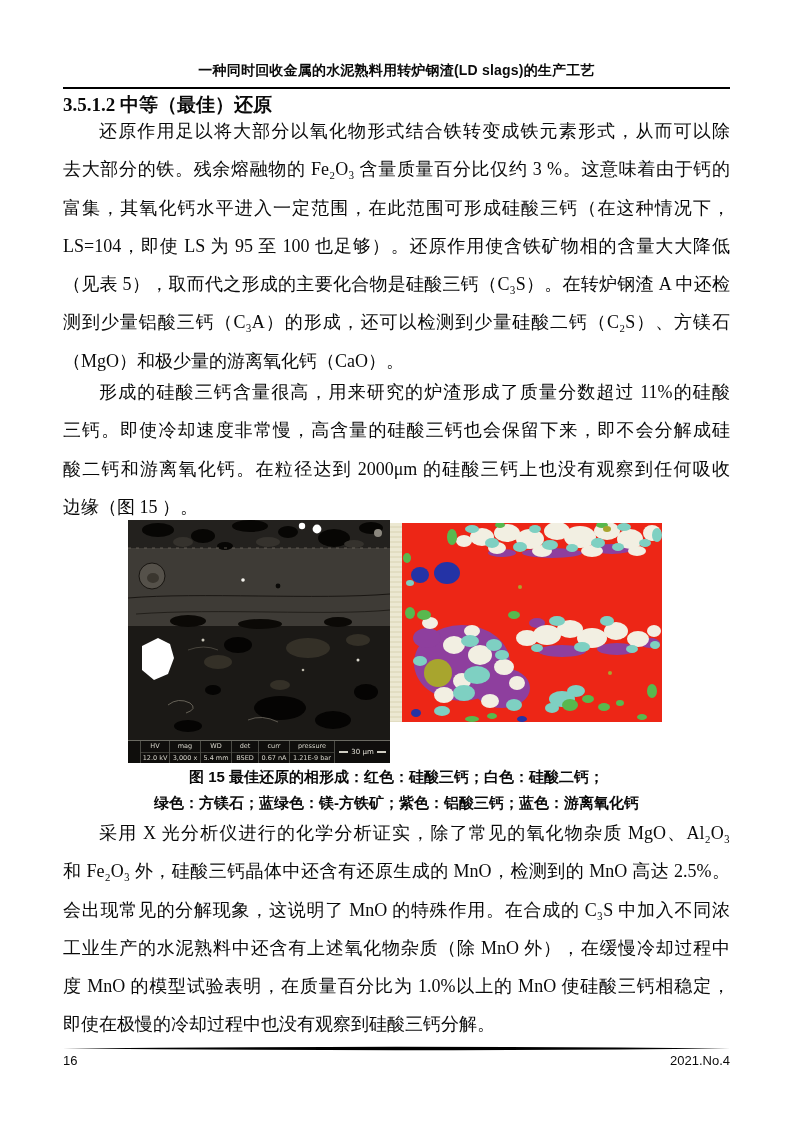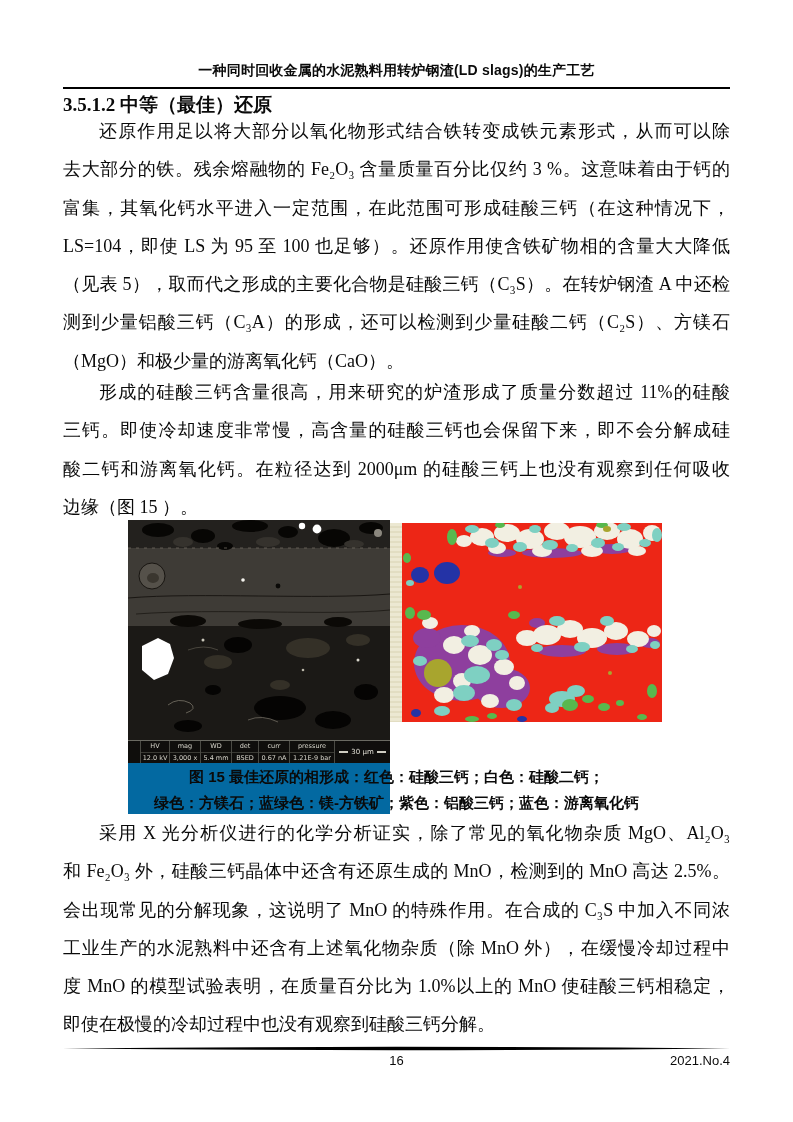--- a/index.html
+++ b/index.html
@@ -21,21 +21,21 @@
     font-size:19px;font-weight:bold;font-family:"Liberation Serif","DejaVu Serif",serif;
   }
   
   .para{position:absolute;left:63px;width:667px;font-size:18px;line-height:38.3px;}
   .p1{top:112px;} .p2{top:373px;} .p3{top:814px;}
   .line{text-align:justify;text-align-last:justify;height:38.3px;overflow:hidden;}
   .line.first{text-indent:2em;}
   .line.last{text-align-last:left;}
   
   .figure{position:absolute;top:520px;left:128px;display:flex;align-items:flex-start;}
-  .sem-image{width:262px;height:294px;background:#0369a1;}
+  .sem-image{width:262px;height:242px;background:#c4b5fd;}
   .sem-art{display:block;}
   .sem-bar{
     height:22px;background:#0f0e0c;border-top:1px solid #6a6a62;display:flex;align-items:stretch;
     font-family:"DejaVu Sans","Liberation Sans",sans-serif;color:#d8d6cc;font-size:6.5px;line-height:1;
   }
   .sem-cols{display:flex;}
   .sem-lead{width:12px;border-right:1px solid #4a4a44;}
   .sem-col{display:flex;flex-direction:column;border-right:1px solid #4a4a44;}
   .sem-col span{flex:1;display:flex;align-items:center;justify-content:center;padding:0 1px;white-space:nowrap;}
   .sem-col .sem-label{border-bottom:1px solid #3a3a34;}
@@ -53,21 +53,21 @@
     position:absolute;top:764px;left:63px;width:667px;text-align:center;
     font-family:"Liberation Sans","DejaVu Sans",sans-serif;font-weight:bold;
     font-size:15px;line-height:26px;
   }
   
   .footer-rule{position:absolute;top:1046px;left:63px;width:667px;height:5px;}
   .footer-text{
     position:absolute;top:1053px;left:63px;width:667px;
     font-family:"Liberation Sans","DejaVu Sans",sans-serif;font-size:13px;
   }
-  .page-number{display:block;text-align:center;}
+  .page-number{display:block;text-align:left;}
   .issue-label{position:absolute;right:0;top:0;}
 </style>
 </head>
 <body>
 
 <div class="page">
 
   <div class="header-title">一种同时回收金属的水泥熟料用转炉钢渣(LD slags)的生产工艺</div>
   <div class="header-rule"></div>
 

